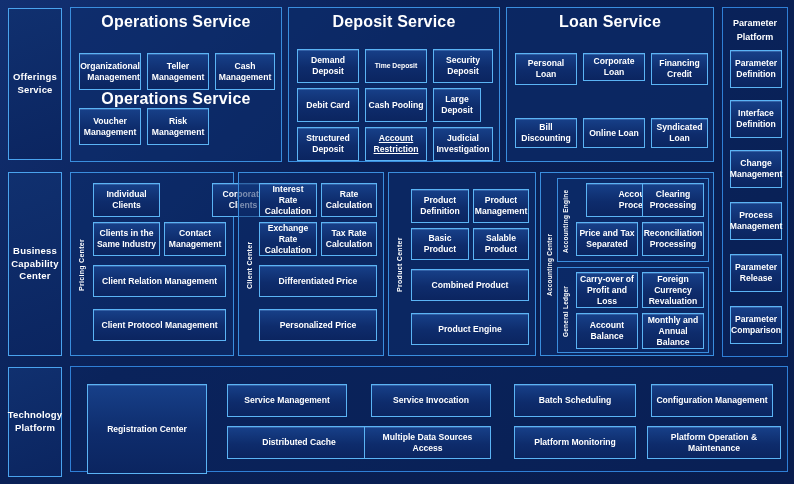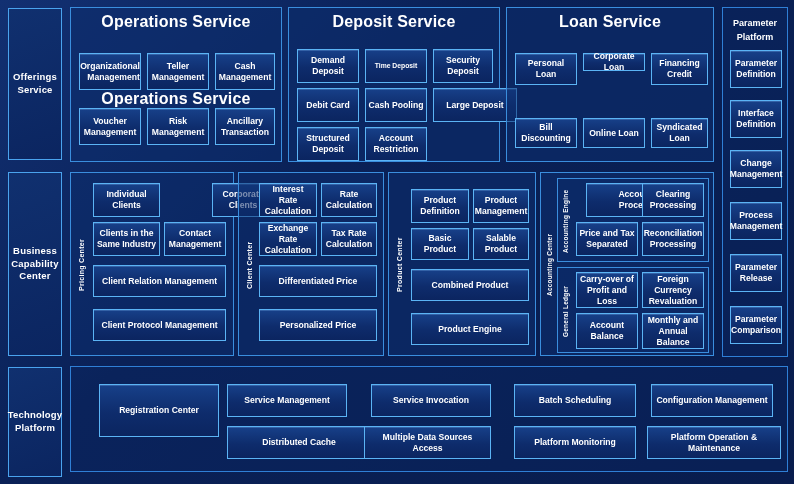--- a/index.html
+++ b/index.html
@@ -86,43 +86,43 @@
   <div class="abs group" style="left:70px;top:7px;width:212px;height:155px;">
     <div class="group-title">Operations Service</div>
     <div class="abs group-title mid" style="left:0;right:0;top:82px;">Operations Service</div>
 
     <div class="abs tile" style="left:8px;top:45px;width:62px;height:37px;text-align:right;">Organizational Management</div>
     <div class="abs tile" style="left:76px;top:45px;width:62px;height:37px;">Teller Management</div>
     <div class="abs tile" style="left:144px;top:45px;width:60px;height:37px;">Cash Management</div>
 
     <div class="abs tile" style="left:8px;top:100px;width:62px;height:37px;">Voucher Management</div>
     <div class="abs tile" style="left:76px;top:100px;width:62px;height:37px;">Risk Management</div>
-    <div class="abs tile" style="left:144px;top:100px;width:60px;height:37px;">Ancillary Transaction</div>
   </div>
 
   <div class="abs group" style="left:288px;top:7px;width:212px;height:155px;">
     <div class="group-title">Deposit Service</div>
 
     <div class="abs tile" style="left:8px;top:41px;width:62px;height:34px;">Demand Deposit</div>
     <div class="abs tile small" style="left:76px;top:41px;width:62px;height:34px;">Time Deposit</div>
     <div class="abs tile" style="left:8px;top:80px;width:62px;height:34px;">Debit Card</div>
 
     <div class="abs tile" style="left:144px;top:41px;width:60px;height:34px;">Security Deposit</div>
     <div class="abs tile" style="left:76px;top:80px;width:62px;height:34px;">Cash Pooling</div>
-    <div class="abs tile" style="left:144px;top:80px;width:84px;height:34px;">Large Deposit</div>
+    <div class="abs tile" style="left:144px;top:80px;width:48px;height:34px;">Large Deposit</div>
 
     <div class="abs tile" style="left:8px;top:119px;width:62px;height:34px;">Structured Deposit</div>
-    <div class="abs tile" style="left:76px;top:119px;width:62px;height:34px;">Account Restriction</div>
+    <div class="abs tile" style="left:76px;top:119px;width:62px;height:34px;text-decoration:underline;">Account Restriction</div>
+    <div class="abs tile" style="left:144px;top:119px;width:60px;height:34px;">Judicial Investigation</div>
   </div>
 
   <div class="abs group" style="left:506px;top:7px;width:208px;height:155px;">
     <div class="group-title">Loan Service</div>
 
     <div class="abs tile" style="left:8px;top:45px;width:62px;height:32px;">Personal Loan</div>
-    <div class="abs tile" style="left:76px;top:45px;width:62px;height:18px;">Corporate Loan</div>
+    <div class="abs tile" style="left:76px;top:45px;width:62px;height:28px;">Corporate Loan</div>
     <div class="abs tile" style="left:144px;top:45px;width:57px;height:32px;">Financing Credit</div>
 
     <div class="abs tile" style="left:8px;top:110px;width:62px;height:30px;">Bill Discounting</div>
     <div class="abs tile" style="left:76px;top:110px;width:62px;height:30px;">Online Loan</div>
     <div class="abs tile" style="left:144px;top:110px;width:57px;height:30px;">Syndicated Loan</div>
   </div>
 
   <div class="abs band" style="left:722px;top:7px;width:66px;height:350px;">
     <div class="abs" style="left:2px;right:2px;top:8px;text-align:center;font-size:9px;font-weight:bold;line-height:1.6;">Parameter Platform</div>
 
@@ -192,21 +192,21 @@
       <div class="abs tile" style="left:84px;top:4px;width:62px;height:36px;">Foreign Currency Revaluation</div>
       <div class="abs tile" style="left:18px;top:45px;width:62px;height:36px;">Account Balance</div>
       <div class="abs tile" style="left:84px;top:45px;width:62px;height:36px;">Monthly and Annual Balance</div>
     </div>
   </div>
 
   <div class="abs rail" style="left:8px;top:367px;width:54px;height:110px;">Technology Platform</div>
 
   <div class="abs band" style="left:70px;top:366px;width:718px;height:106px;">
 
-    <div class="abs tile" style="left:28px;top:17px;width:120px;height:53px;">Registration Center</div>
+    <div class="abs tile" style="left:16px;top:17px;width:120px;height:90px;">Registration Center</div>
 
     <div class="abs tile" style="left:156px;top:17px;width:120px;height:33px;">Service Management</div>
     <div class="abs tile" style="left:300px;top:17px;width:120px;height:33px;">Service Invocation</div>
     <div class="abs tile" style="left:443px;top:17px;width:122px;height:33px;">Batch Scheduling</div>
     <div class="abs tile" style="left:580px;top:17px;width:122px;height:33px;">Configuration Management</div>
 
     <div class="abs tile" style="left:156px;top:59px;width:144px;height:33px;">Distributed Cache</div>
     <div class="abs tile" style="left:293px;top:59px;width:127px;height:33px;">Multiple Data Sources Access</div>
     <div class="abs tile" style="left:443px;top:59px;width:122px;height:33px;">Platform Monitoring</div>
     <div class="abs tile" style="left:576px;top:59px;width:134px;height:33px;">Platform Operation &amp; Maintenance</div>

